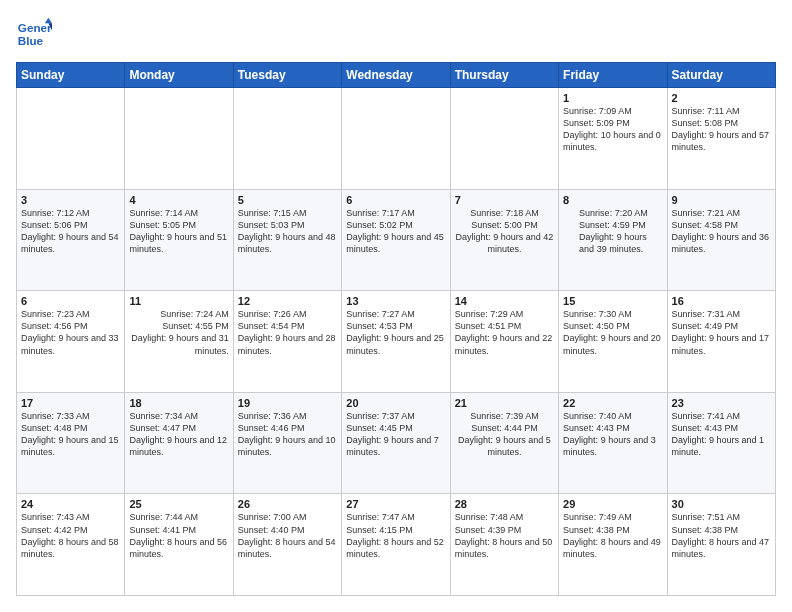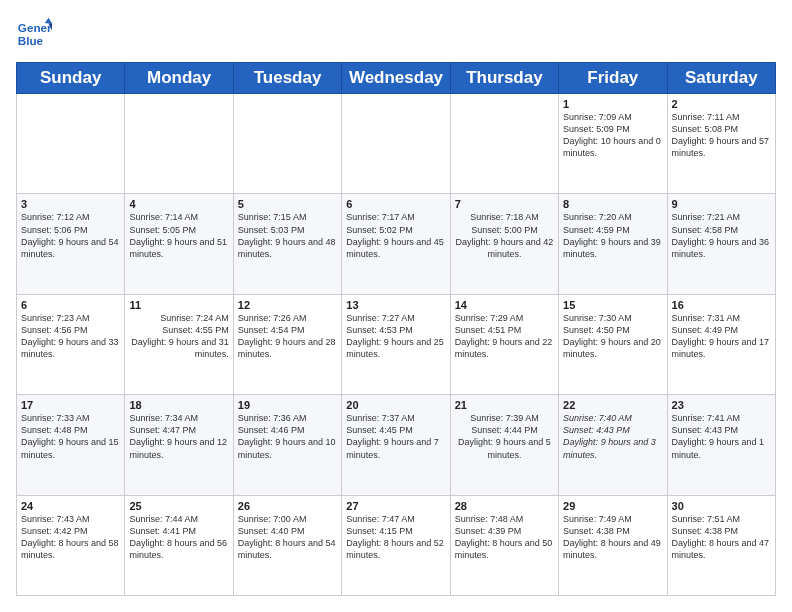--- a/index.html
+++ b/index.html
@@ -47,24 +47,24 @@
     }
     .calendar {
       flex: 1;
       border-collapse: collapse;
       width: 100%;
       table-layout: fixed;
     }
     .calendar th {
       background: #2563c0;
       color: #fff;
-      font-size: 17px;
+      font-size: 12px;
       font-weight: bold;
       padding: 5px 4px;
-      text-align: center;
+      text-align: left;
       border: 1px solid #1a4fa0;
     }
     .calendar td {
       border: 1px solid #ccc;
       vertical-align: top;
       padding: 4px 4px 2px 4px;
       font-size: 9.5px;
       color: #333;
       background: #fff;
       height: 85px;
@@ -167,21 +167,21 @@
 Daylight: 9 hours and 45 minutes.</div>
           </td>
           <td>
             <span class="day-num">7</span>
             <div class="day-info" style="white-space: pre-line; text-align: center;">Sunrise: 7:18 AM
 Sunset: 5:00 PM
 Daylight: 9 hours and 42 minutes.</div>
           </td>
           <td>
             <span class="day-num">8</span>
-            <div class="day-info" style="white-space: pre-line;">Sunrise: 7:20 AM
+            <div class="day-info" style="white-space: pre-line; margin-left: 16px;">Sunrise: 7:20 AM
 Sunset: 4:59 PM
 Daylight: 9 hours and 39 minutes.</div>
           </td>
           <td>
             <span class="day-num">9</span>
             <div class="day-info" style="white-space: pre-line;">Sunrise: 7:21 AM
 Sunset: 4:58 PM
 Daylight: 9 hours and 36 minutes.</div>
           </td>
         </tr>
@@ -255,21 +255,21 @@
 Daylight: 9 hours and 7 minutes.</div>
           </td>
           <td>
             <span class="day-num">21</span>
             <div class="day-info" style="white-space: pre-line; text-align: center;">Sunrise: 7:39 AM
 Sunset: 4:44 PM
 Daylight: 9 hours and 5 minutes.</div>
           </td>
           <td>
             <span class="day-num">22</span>
-            <div class="day-info" style="white-space: pre-line; font-style: italic;">Sunrise: 7:40 AM
+            <div class="day-info" style="white-space: pre-line;">Sunrise: 7:40 AM
 Sunset: 4:43 PM
 Daylight: 9 hours and 3 minutes.</div>
           </td>
           <td>
             <span class="day-num">23</span>
             <div class="day-info" style="white-space: pre-line;">Sunrise: 7:41 AM
 Sunset: 4:43 PM
 Daylight: 9 hours and 1 minute.</div>
           </td>
         </tr>

